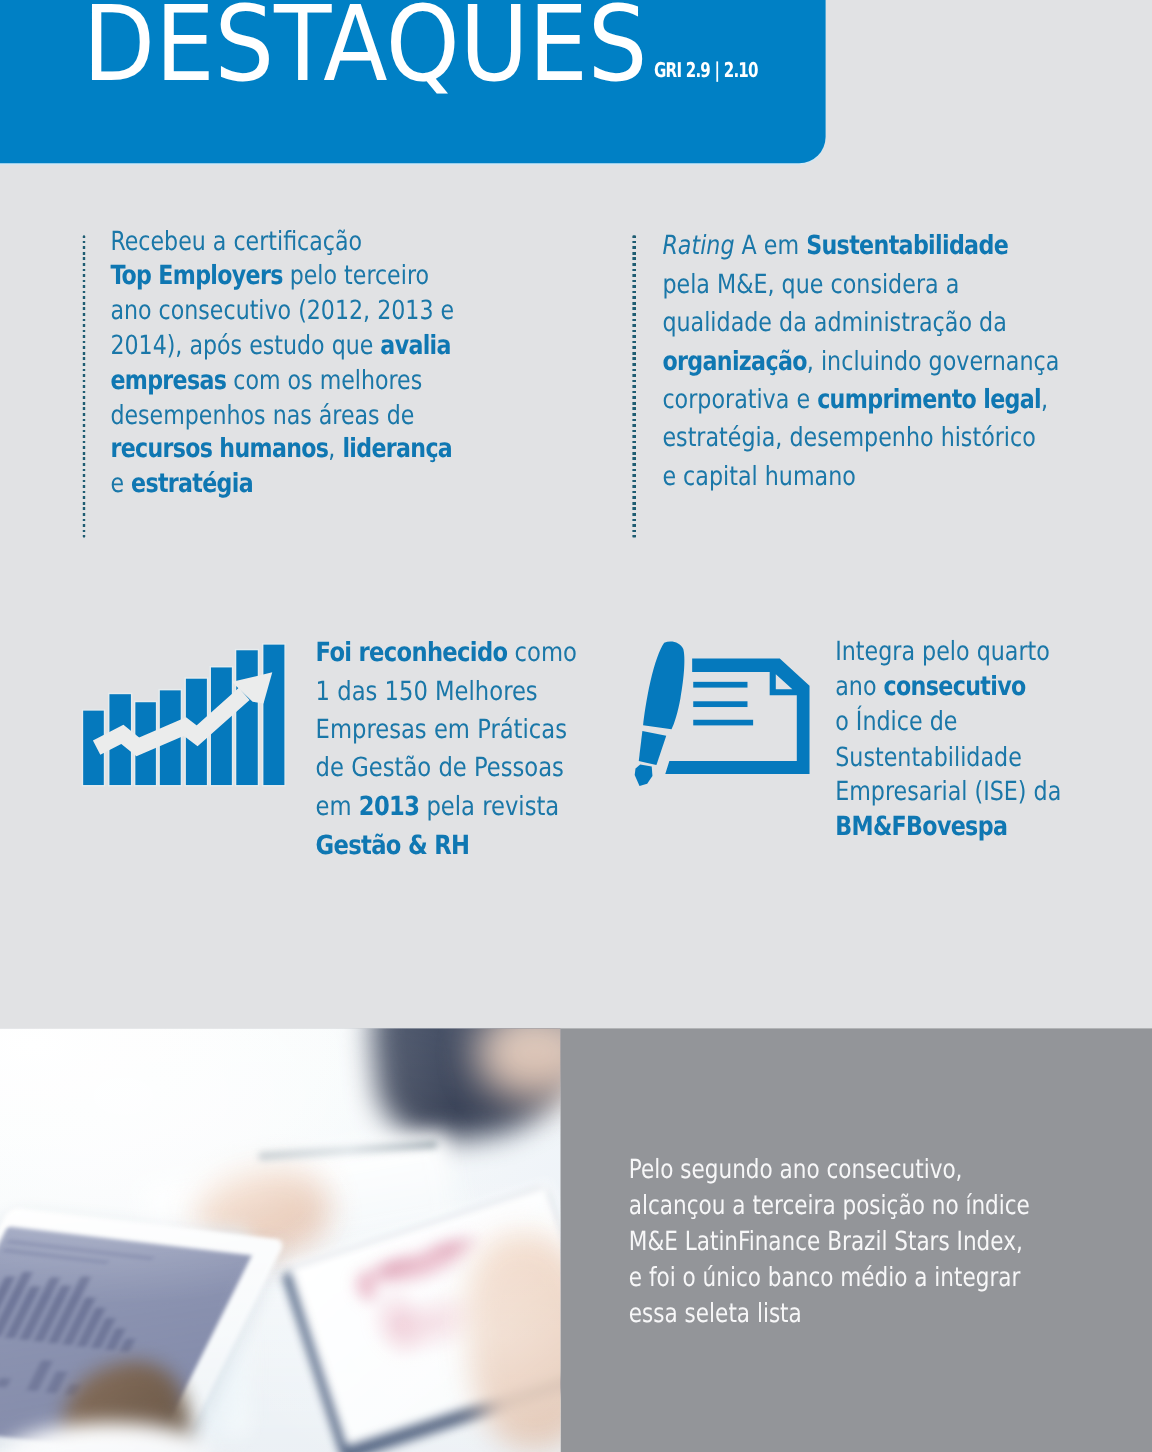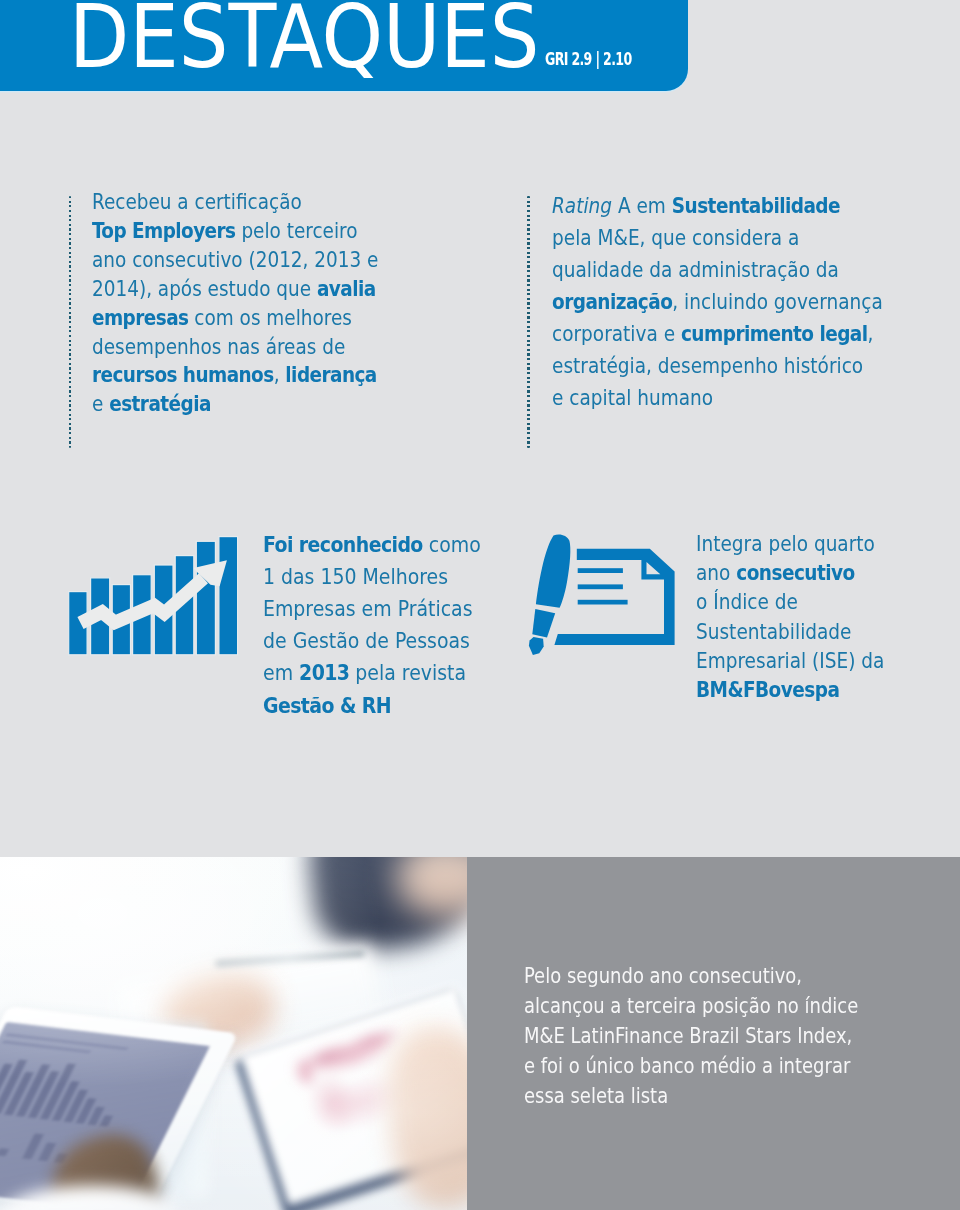--- a/index.html
+++ b/index.html
@@ -2,21 +2,21 @@
 <html><head>
 <meta charset="utf-8">
 <style>
   :root{ --bg:#e1e2e4; --blue:#0080c5; --tb:#1a77a8; --bb:#0f77b2; --ib:#0579bd; --gray:#939599; --ft:#f7f7f8; }
   html,body{margin:0;padding:0;}
   body{width:960px;height:1210px;background:var(--bg);font-family:"DejaVu Sans",sans-serif;overflow:hidden;position:relative;
        -webkit-font-smoothing:antialiased;}
   .page{position:absolute;left:0;top:0;width:960px;height:1210px;}
 
   
-  .banner{position:absolute;left:0;top:0;width:688px;height:91px;background:var(--blue);border-bottom-right-radius:22px;
+  .banner{position:absolute;left:0;top:0;width:688px;height:136px;background:var(--blue);border-bottom-right-radius:22px;
           box-shadow:0 1.2px 0 0 #cfe9f7;}
   .banner-title{position:absolute;left:69px;top:-13px;height:100px;line-height:100px;font-size:87px;
                 font-weight:400;color:#fff;font-stretch:condensed;letter-spacing:0;white-space:nowrap;}
   .banner-gri{position:absolute;left:545.2px;top:45.5px;height:26px;line-height:26px;font-size:17px;font-weight:700;
               color:#fff;font-stretch:condensed;letter-spacing:-0.8px;white-space:nowrap;transform:scaleX(0.822);transform-origin:left top;}
 
   
   .dots{position:absolute;width:2.5px;
         background-image:repeating-linear-gradient(180deg,#1d5c72 0px,#1d5c72 2.2px,rgba(0,0,0,0) 2.2px,rgba(0,0,0,0) 4.63px);
         border-radius:1px;}

